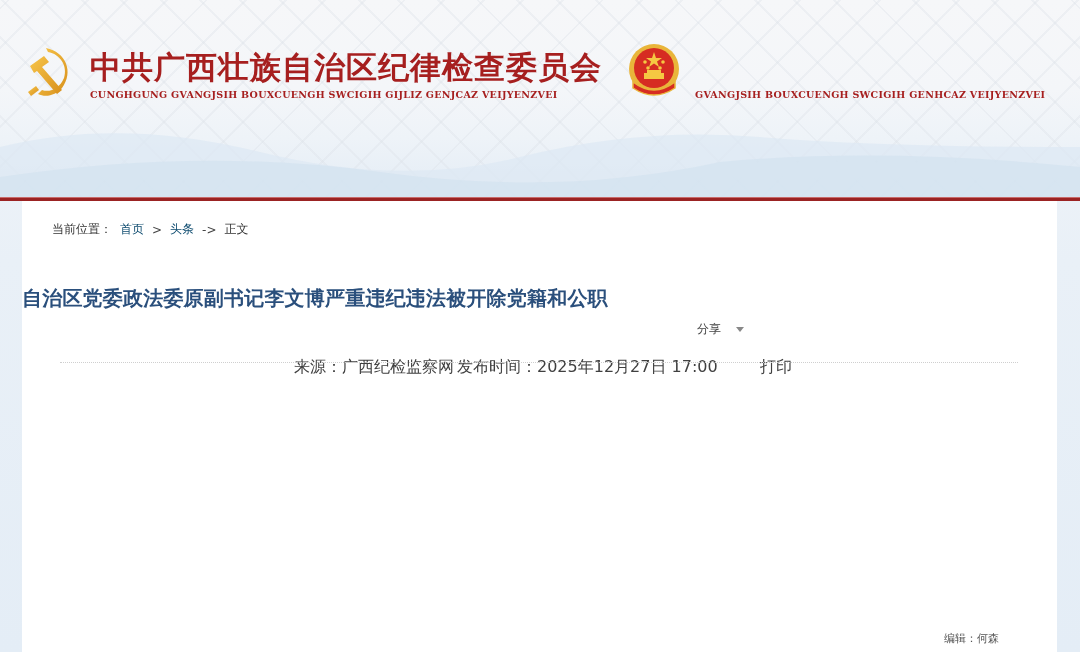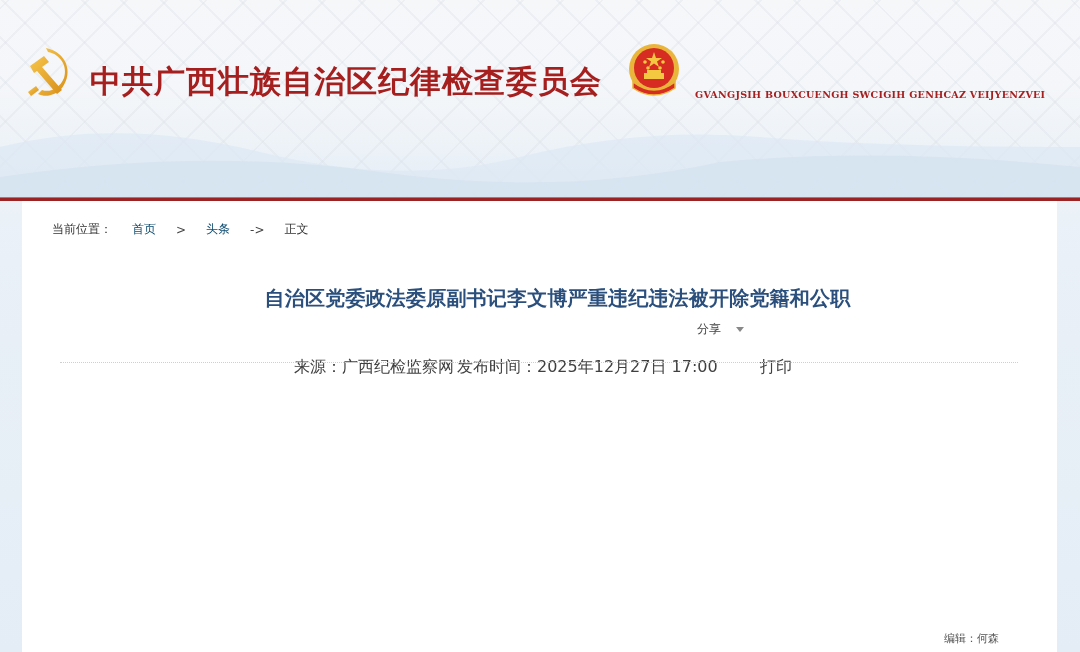--- a/index.html
+++ b/index.html
@@ -40,27 +40,27 @@
     position: absolute; left: 0; top: 197px; width: 1080px; height: 4px;
     background: #9b2323; border-top: 1px solid #c86b6b;
   }
   
   .panel {
     position: absolute; left: 22px; top: 201px; width: 1035px; height: 451px;
     background: #ffffff;
   }
   .breadcrumb {
     position: absolute; left: 30px; top: 20px; font-size: 12px; color: #333;
-    display: flex; gap: 20px; align-items: center;
+    display: flex; gap: 8px; align-items: center;
   }
   .breadcrumb .sep { color: #444; }
   .breadcrumb a { color: #0c4a6e; text-decoration: none; }
   .title {
-    position: absolute; left: 0; width: 1035px; top: 84px; text-align: center;
-    font-size: 20px; font-weight: bold; color: #2a4f7c; letter-spacing: 0.2px; padding-left: 36px;
+    position: absolute; left: 0; width: 1035px; top: 84px; text-align: left;
+    font-size: 20px; font-weight: bold; color: #2a4f7c; letter-spacing: 0.2px;
   }
   .share {
     position: absolute; left: 675px; top: 120px; font-size: 12px; color: #444;
     display: flex; align-items: center; gap: 15px; cursor: pointer;
   }
   .share .caret { width: 0; height: 0; border-left: 4px solid transparent; border-right: 4px solid transparent; border-top: 5px solid #888; }
   .meta {
     position: absolute; top: 156px; font-size: 16px; color: #404040;
   }
   .meta.source { left: 272px; }
@@ -95,20 +95,21 @@
           <stop offset="0" stop-color="#f7c54a"></stop>
             <stop offset="1" stop-color="#d8901c"></stop>
         </linearGradient>
       </defs>
       <path d="M24 6 C44 10 52 30 40 46 C34 53 24 56 16 52 L20 48 C28 51 38 46 42 36 C46 24 38 12 26 10 Z" fill="url(#gold)"></path>
       <path d="M8 24 L22 14 L27 20 L20 25 L40 48 L35 52 L15 29 L12 31 Z" fill="url(#gold)"></path>
       <path d="M6 50 L14 44 L17 48 L9 54 Z" fill="url(#gold)"></path>
     </svg>
     <div class="logo-text">
       <span class="logo-cn">中共广西壮族自治区纪律检查委员会</span>
+      <span class="logo-en">CUNGHGUNG GVANGJSIH BOUXCUENGH SWCIGIH GIJLIZ GENJCAZ VEIJYENZVEI</span>
     </div>
   </div>
 
   <div class="logo-block right">
     <svg class="emblem" viewBox="0 0 54 58">
       <circle cx="27" cy="27" r="25" fill="#e9b53a"></circle>
       <circle cx="27" cy="26" r="20" fill="#d62c22"></circle>
       <polygon points="27,10 29,16 35,16 30,19.5 32,25 27,21.5 22,25 24,19.5 19,16 25,16" fill="#f5c842"></polygon>
       <circle cx="18" cy="20" r="1.8" fill="#f5c842"></circle>
       <circle cx="36" cy="20" r="1.8" fill="#f5c842"></circle>

